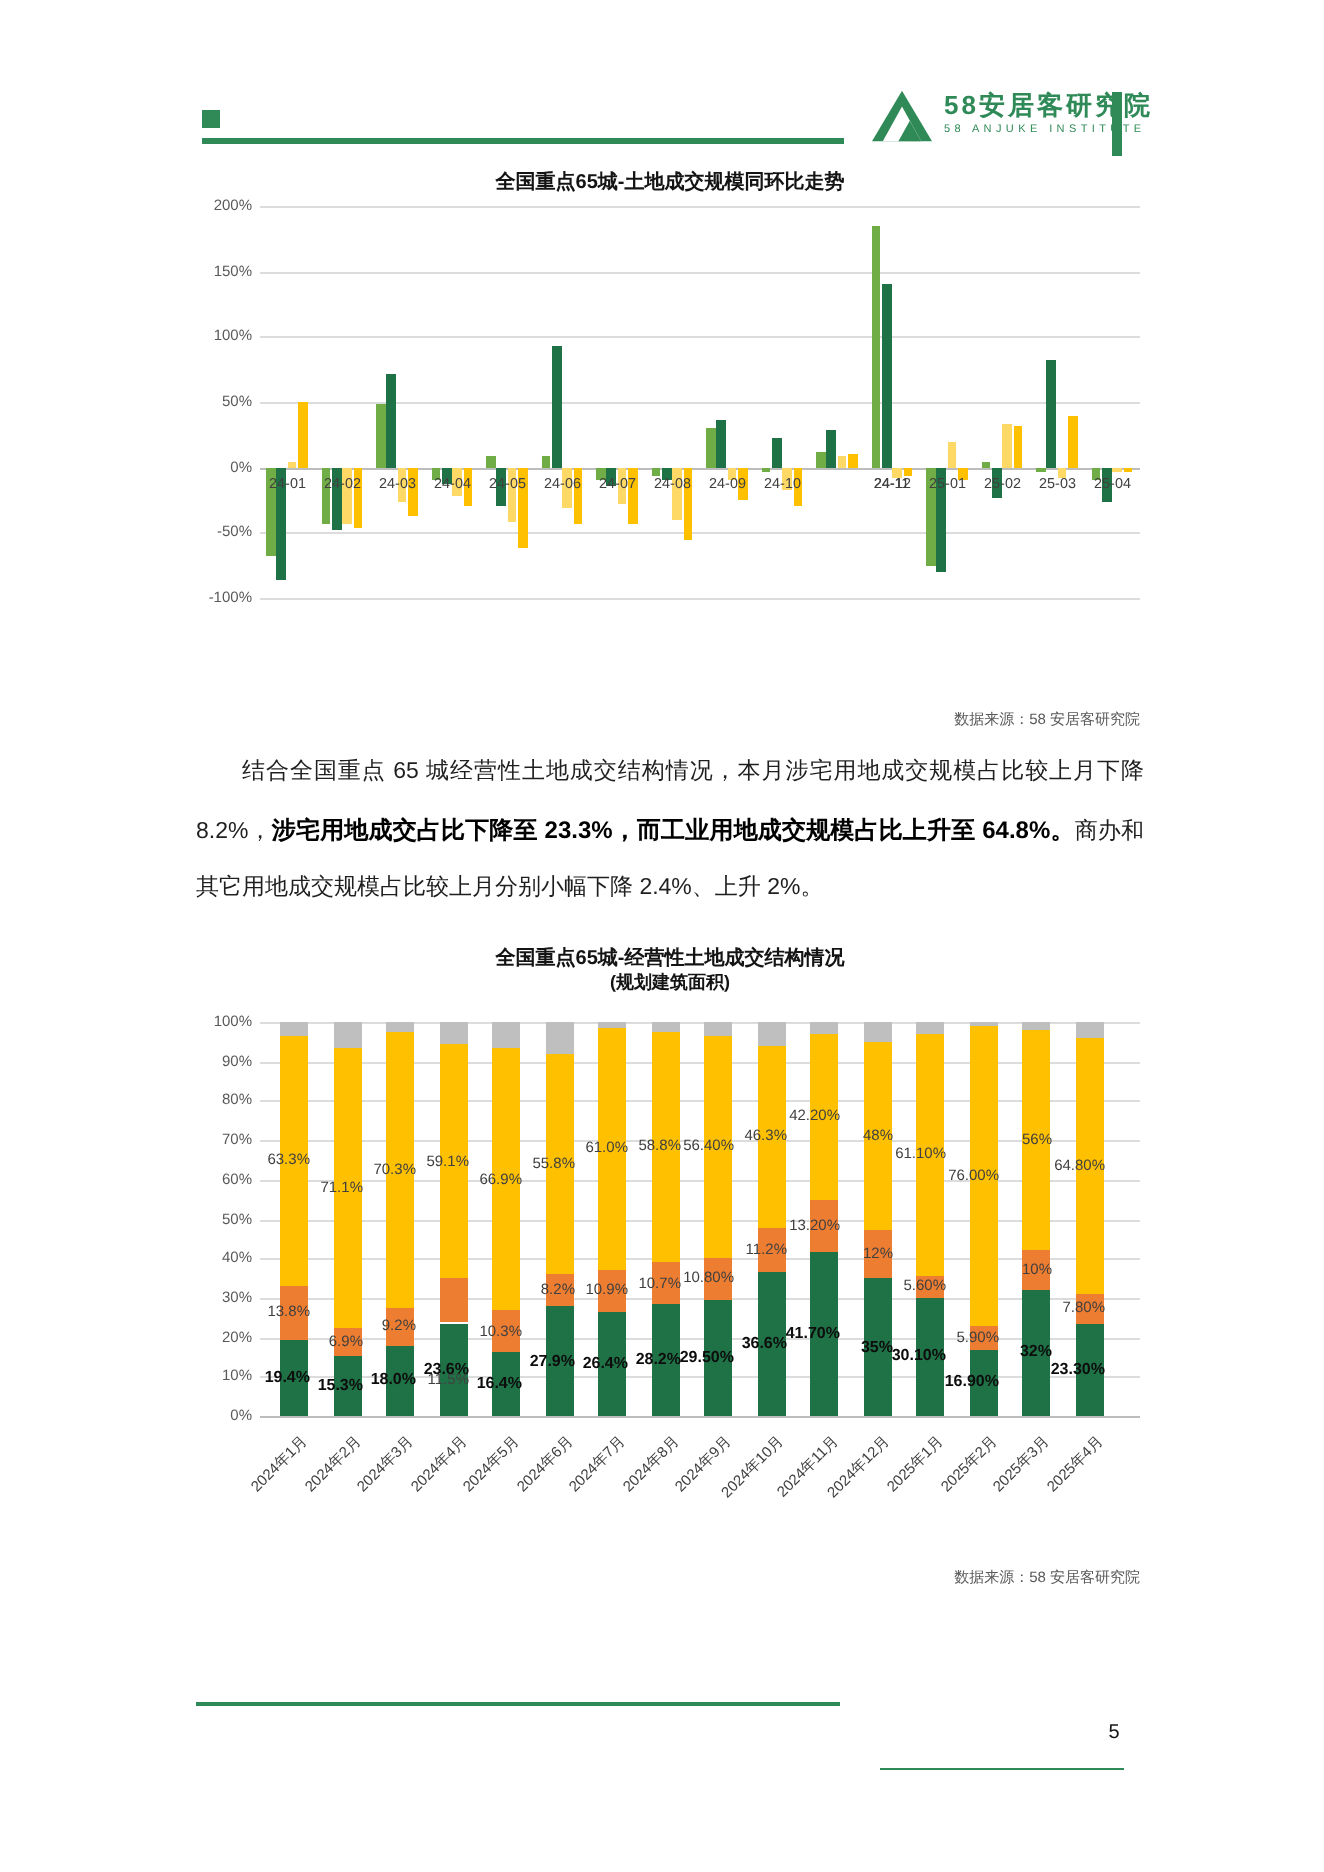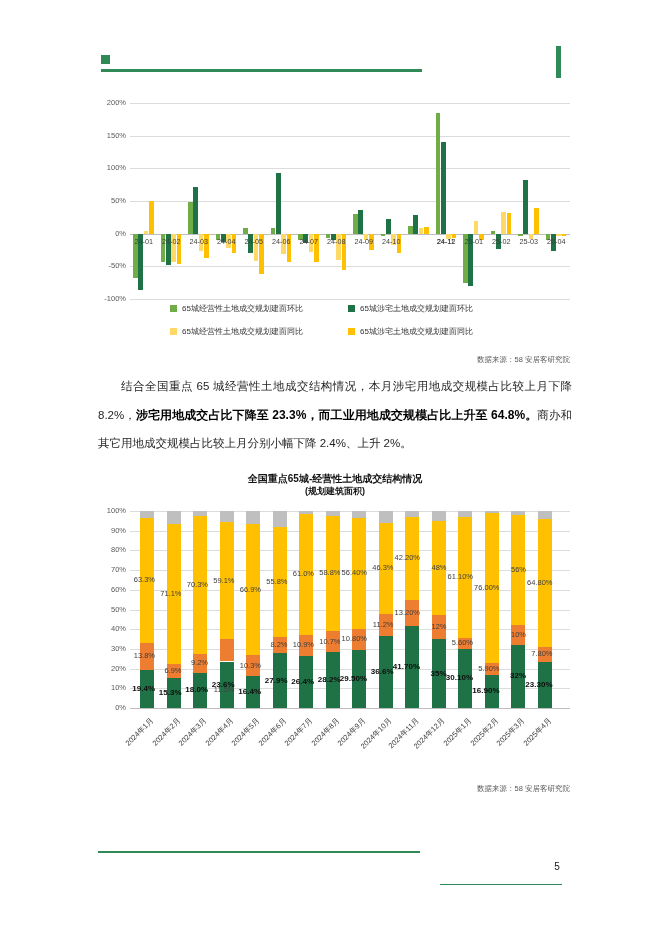--- a/index.html
+++ b/index.html
@@ -56,23 +56,35 @@
   .f-line2{position:absolute;left:440px;top:884px;width:122px;height:1px;background:#2f8a58;}
   .f-page{position:absolute;left:548px;top:861px;width:18px;text-align:center;font-size:10px;color:#141414;}
 </style>
 </head>
 <body>
 
 <div class="page">
 
   <div class="h-sq"></div>
   <div class="h-line"></div>
+  <div class="h-logo">
+    <svg width="30" height="26" viewBox="0 0 100 84">
+      <polygon points="50,0 100,84 0,84" fill="#2f8a58"></polygon>
+      <polygon points="50,26 82,84 18,84" fill="#ffffff"></polygon>
+      <polygon points="63,50 82,84 44,84" fill="#2f8a58"></polygon>
+    </svg>
+    <div>
+      <div class="h-lt">58安居客研究院</div>
+      <div class="h-ls">58 ANJUKE INSTITUTE</div>
+    </div>
+  </div>
   <div class="h-vbar"></div>
 
   <div class="chart" id="c1">
+    <div class="chart-title">全国重点65城-土地成交规模同环比走势</div>
     <div class="plot">
         <div class="gl" style="top: 0px;"></div>
         <div class="ytick" style="top: -4px;">200%</div>
         <div class="gl" style="top: 32.6667px;"></div>
         <div class="ytick" style="top: 28.6667px;">150%</div>
         <div class="gl" style="top: 65.3333px;"></div>
         <div class="ytick" style="top: 61.3333px;">100%</div>
         <div class="gl" style="top: 98px;"></div>
         <div class="ytick" style="top: 94px;">50%</div>
         <div class="gl gl0" style="top: 130.667px;"></div>
@@ -154,38 +166,20 @@
         <div class="bar" style="left: 388.15px; width: 4.6px; background: rgb(112, 173, 71); top: 130.667px; height: 1.96px;"></div>
         <div class="bar" style="left: 393.45px; width: 4.6px; background: rgb(31, 114, 70); top: 77.0933px; height: 53.5733px;"></div>
         <div class="bar" style="left: 398.75px; width: 4.6px; background: rgb(255, 217, 102); top: 130.667px; height: 5.22667px;"></div>
         <div class="bar" style="left: 404.05px; width: 4.6px; background: rgb(255, 192, 0); top: 105.187px; height: 25.48px;"></div>
         <div class="xtick" style="left: 398.75px; top: 133.667px;">25-03</div>
         <div class="bar" style="left: 415.65px; width: 4.6px; background: rgb(112, 173, 71); top: 130.667px; height: 5.88px;"></div>
         <div class="bar" style="left: 420.95px; width: 4.6px; background: rgb(31, 114, 70); top: 130.667px; height: 16.9867px;"></div>
         <div class="bar" style="left: 426.25px; width: 4.6px; background: rgb(255, 217, 102); top: 130.667px; height: 1.96px;"></div>
         <div class="bar" style="left: 431.55px; width: 4.6px; background: rgb(255, 192, 0); top: 130.667px; height: 2.61333px;"></div>
         <div class="xtick" style="left: 426.25px; top: 133.667px;">25-04</div>
-      </div>
-    <div class="legend1">
-        <div class="leg-item">
-          <div class="sw" style="background: rgb(112, 173, 71);"></div>
-          <div>65城经营性土地成交规划建面环比</div>
-        </div>
-        <div class="leg-item">
-          <div class="sw" style="background: rgb(31, 114, 70);"></div>
-          <div>65城涉宅土地成交规划建面环比</div>
-        </div>
-        <div class="leg-item">
-          <div class="sw" style="background: rgb(255, 217, 102);"></div>
-          <div>65城经营性土地成交规划建面同比</div>
-        </div>
-        <div class="leg-item">
-          <div class="sw" style="background: rgb(255, 192, 0);"></div>
-          <div>65城涉宅土地成交规划建面同比</div>
-        </div>
       </div>
     <div class="source">数据来源：58 安居客研究院</div>
   </div>
 
   <p class="para"><span>结合全国重点 65 城经营性土地成交结构情况，本月涉宅用地成交规模占比较上月下降 8.2%，</span><b>涉宅用地成交占比下降至 23.3%，而工业用地成交规模占比上升至 64.8%。</b><span>商办和其它用地成交规模占比较上月分别小幅下降 2.4%、上升 2%。</span></p>
 
   <div class="chart" id="c2">
     <div class="chart-title" style="top:2px;">全国重点65城-经营性土地成交结构情况</div>
     <div class="chart-sub" style="top:15px;">(规划建筑面积)</div>
     <div class="plot">

